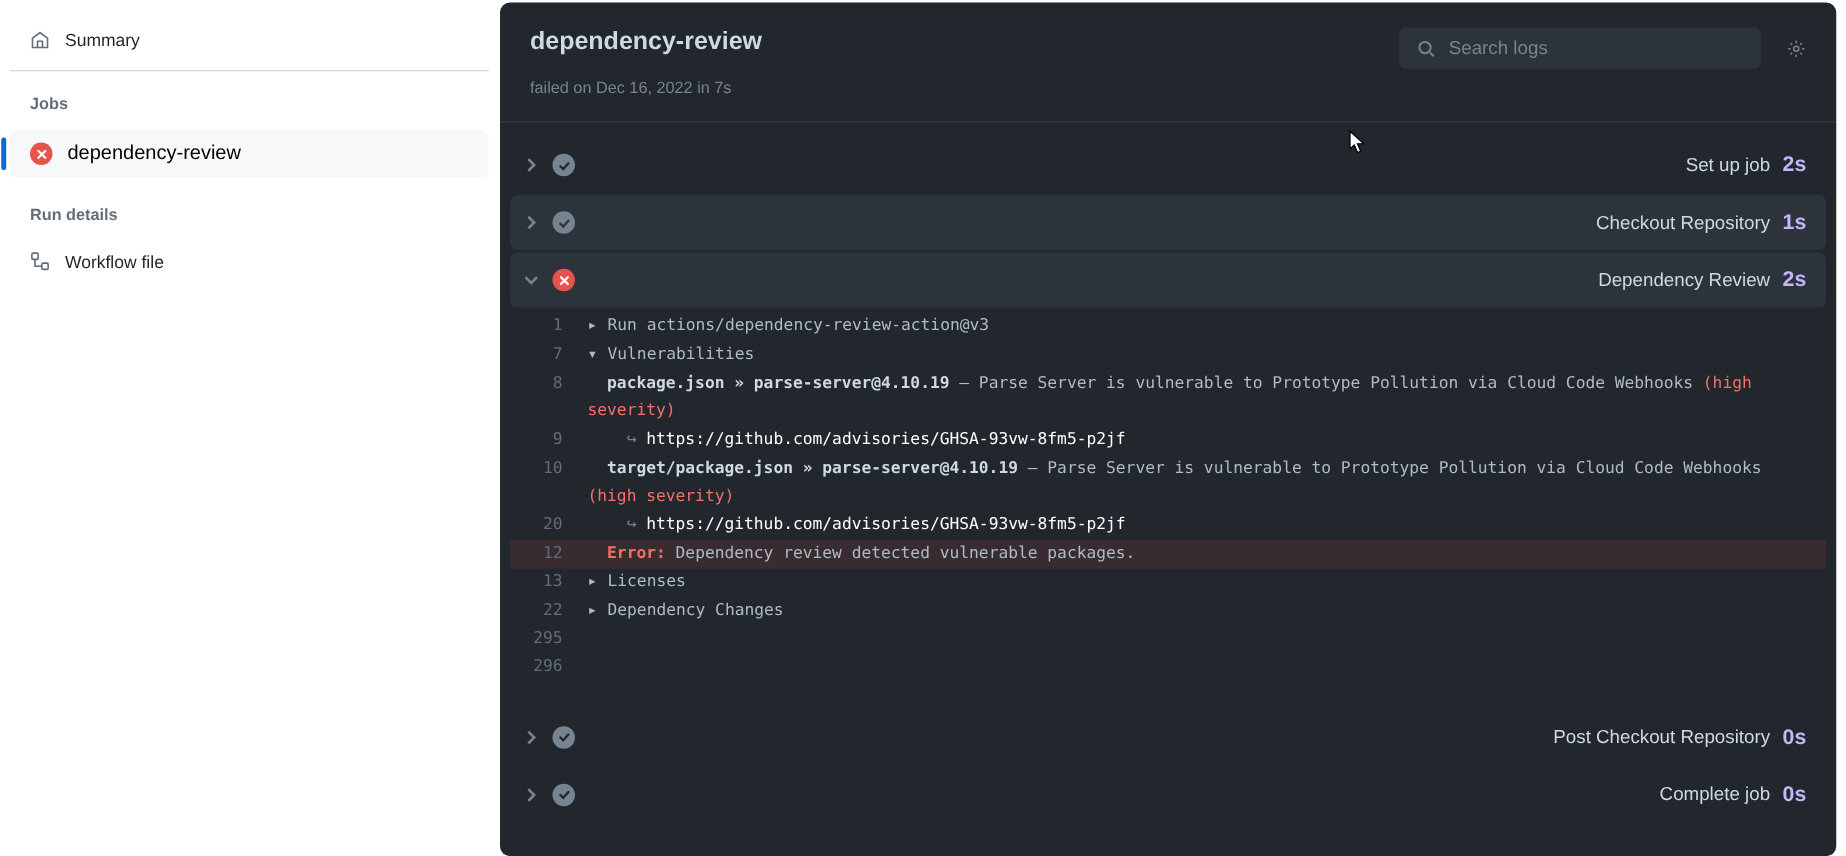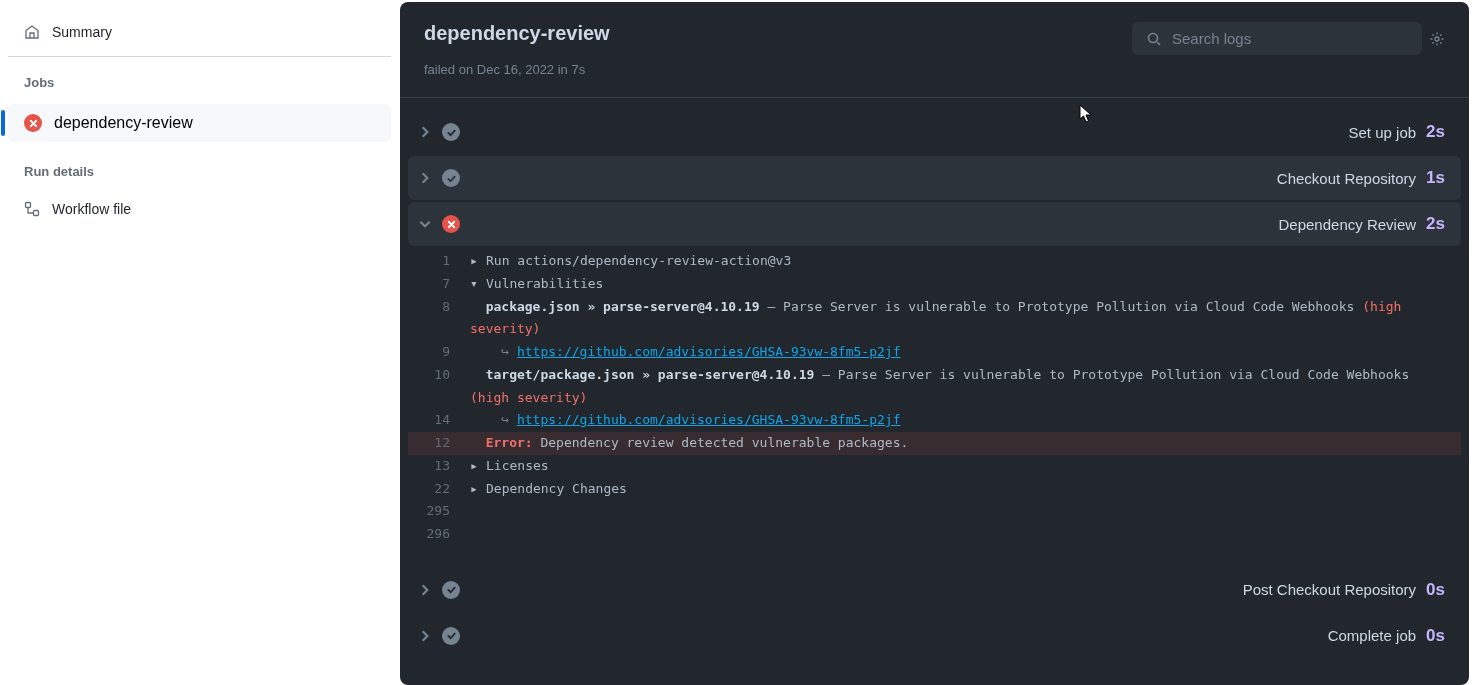--- a/index.html
+++ b/index.html
@@ -69,21 +69,21 @@
     }
     .main-header {
       padding: 20px 24px 20px 24px;
       display: flex;
       align-items: flex-start;
       justify-content: space-between;
       border-bottom: 1px solid #373e47;
     }
     .main-title { font-size: 20px; font-weight: 600; color: #cdd9e5; }
     .main-subtitle { font-size: 13px; color: #768390; margin-top: 17px; }
-    .main-header-right { display: flex; align-items: center; gap: 7px; }
+    .main-header-right { display: flex; align-items: center; gap: 20px; }
     .search-box {
       display: flex;
       align-items: center;
       gap: 10px;
       background: #2d333b;
       border-radius: 6px;
       padding: 8px 14px;
       width: 290px;
     }
     .search-input {
@@ -137,21 +137,21 @@
       color: #636c76;
       padding-right: 20px;
       flex-shrink: 0;
       user-select: none;
     }
     .log-content { flex: 1; color: #adbac7; white-space: pre-wrap; word-break: break-word;}
     .log-content .indent { display:inline-block; }
     .log-pkg { color: #cdd9e5; font-weight: 700; }
     .log-sev { color: #f47067; }
     .log-err-label { color: #f47067; font-weight: 600; }
-    .log-link { color: #0ea5e9; text-decoration: underline; }
+    .log-link { color: #ffffff; }
     .log-arrow { color: #768390; }
     .log-caret { display:inline-block; width:12px; color:#adbac7; margin-right:4px;}
 
     .cursor-pointer {
       position: absolute;
       left: 1079px;
       top: 104px;
       width: 14px;
       height: 20px;
       pointer-events: none;
@@ -277,21 +277,21 @@
       </div>
       <div class="log-line">
         <span class="lineno">9</span>
         <span class="log-content"><span class="indent">&nbsp;&nbsp;&nbsp;&nbsp;</span><span class="log-arrow">↪ </span><a class="log-link">https://github.com/advisories/GHSA-93vw-8fm5-p2jf</a></span>
       </div>
       <div class="log-line">
         <span class="lineno">10</span>
         <span class="log-content"><span class="indent">&nbsp;&nbsp;</span><span class="log-pkg">target/package.json » parse-server@4.10.19</span><span> – Parse Server is vulnerable to Prototype Pollution via Cloud Code Webhooks </span><span class="log-sev">(high severity)</span></span>
       </div>
       <div class="log-line">
-        <span class="lineno">14</span>
+        <span class="lineno">20</span>
         <span class="log-content"><span class="indent">&nbsp;&nbsp;&nbsp;&nbsp;</span><span class="log-arrow">↪ </span><a class="log-link">https://github.com/advisories/GHSA-93vw-8fm5-p2jf</a></span>
       </div>
       <div class="log-line error-line">
         <span class="lineno">12</span>
         <span class="log-content"><span class="indent">&nbsp;&nbsp;</span><span class="log-err-label">Error:</span><span> Dependency review detected vulnerable packages.</span></span>
       </div>
       <div class="log-line">
         <span class="lineno">13</span>
         <span class="log-content"><span class="log-caret">▸</span><span>Licenses</span></span>
       </div>

